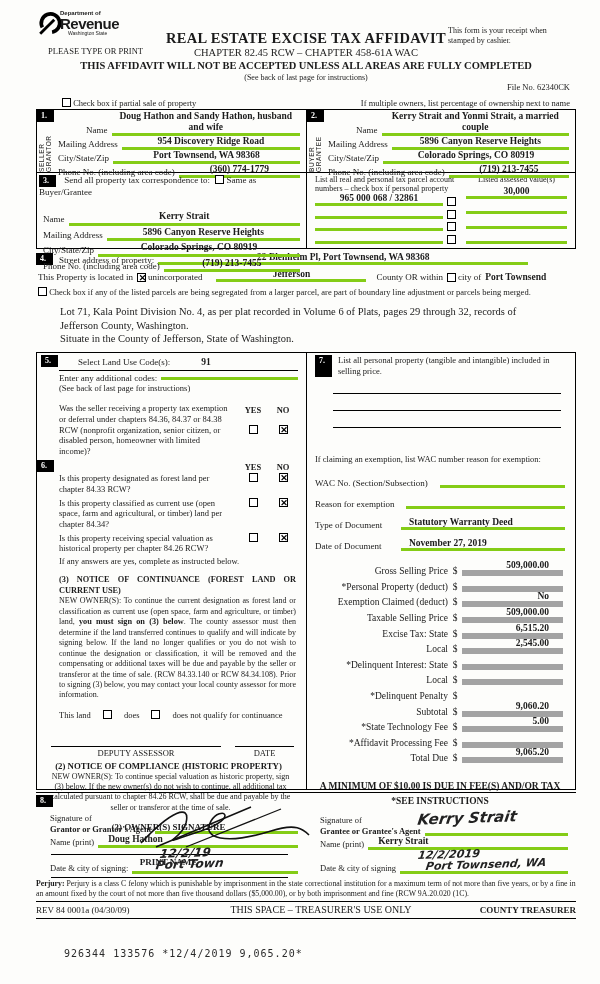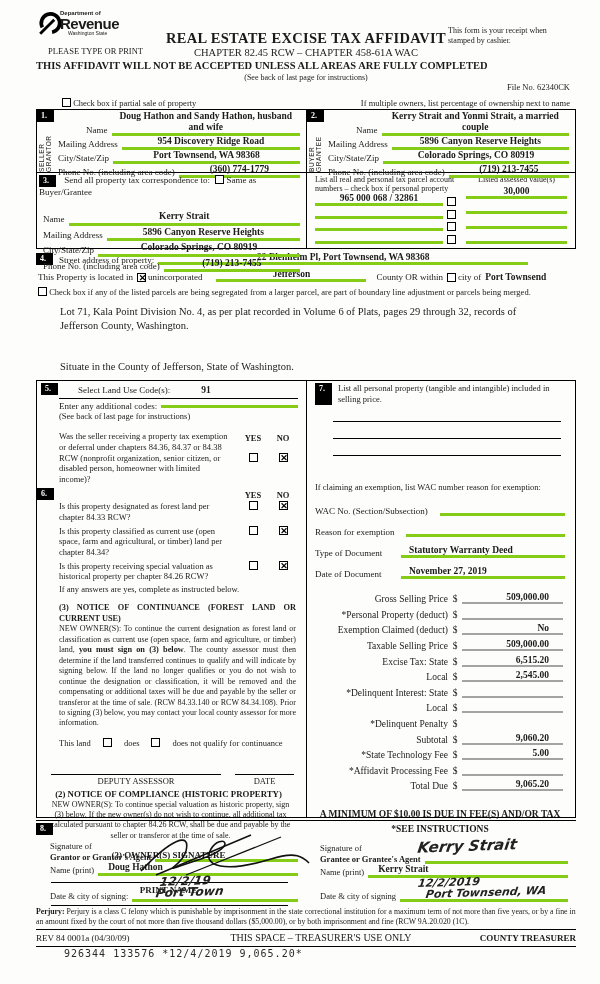--- a/index.html
+++ b/index.html
@@ -26,21 +26,21 @@
   .logo svg { width:26px; height:26px; }
   .logo-txt { margin-left:-4px; line-height:1; }
   .logo-dept { font-size:6px; font-weight:bold; font-family:"Liberation Sans",sans-serif; }
   .logo-name { font-size:15px; font-weight:bold; font-family:"Liberation Sans",sans-serif; letter-spacing:-0.5px; }
   .logo-state { font-size:5px; font-family:"Liberation Sans",sans-serif; margin-left:8px; }
   .please { position:absolute; left:12px; top:36px; font-size:8.5px; }
   .title  { position:absolute; left:0; right:0; top:20px; text-align:center;
             font-size:14.5px; font-weight:bold; letter-spacing:.3px; }
   .subtitle { position:absolute; left:0; right:0; top:37px; text-align:center; font-size:10.5px; }
   .receipt { position:absolute; right:18px; top:16px; width:110px; font-size:8px; line-height:1.25; }
-  .warning { position:absolute; left:0; right:0; top:50px; 
+  .warning { position:absolute; left:0; right:0; top:50px; text-align:center;
              font-size:10.5px; font-weight:bold; }
   .seeback { position:absolute; left:0; right:0; top:63px; text-align:center; font-size:8px; }
   .fileno  { position:absolute; right:6px; top:72px; font-size:8.5px; }
 
   .prehdr { display:flex; justify-content:space-between; font-size:8.5px; padding:0 6px 1px 26px; }
 
   
   .parties { display:flex; border:1px solid #000; height:64px; }
   .party { width:50%; position:relative; display:flex; }
   .party + .party { border-left:1px solid #000; }
@@ -69,21 +69,21 @@
   .assess-line { display:flex; align-items:flex-end; flex:1; }
   .assess-line .uline { flex:1; }
 
   
   .sec4 { padding-top:3px; }
   .sec4 .row1 { display:flex; align-items:flex-end; }
   .sec4 .row2 { margin:4px 0 0 2px; display:flex; align-items:flex-end; }
   .sec4 .chkline { margin:5px 0 0 2px; font-size:8.5px; }
   .legal-lab { margin:4px 0 0 2px; font-size:8.5px; }
   .legal-body { margin:8px 0 0 24px; font-size:10.5px; line-height:1.35; width:480px; }
-  .legal-sit  { margin:28px 0 8px 24px; font-size:10.5px; }
+  .legal-sit  { margin:0 0 8px 24px; font-size:10.5px; }
 
   
   .main { display:flex; border:1px solid #000; height:438px; }
   .mleft  { width:50%; padding:2px 8px 0 2px; position:relative; }
   .mright { width:50%; border-left:1px solid #000; padding:2px 10px 0 8px; position:relative; }
 
   .luc-row { display:flex; align-items:flex-end; padding-left:2px; }
   .luc-row .lab { margin-left:20px; }
   .luc-hr { border-bottom:1px solid #000; margin:3px 0 2px 20px; }
   .addl { margin-left:20px; display:flex; align-items:center; }
@@ -116,21 +116,21 @@
   .pp-lab { display:flex; }
   .pp-lab .txt { margin-left:6px; font-size:8.5px; line-height:1.25; }
   .pp-line { border-bottom:1px solid #000; margin:16px 4px 0 18px; }
   .exempt-lab { margin-top:26px; font-size:8.5px; }
   .wac-row { display:flex; align-items:flex-end; margin-top:14px; }
   .doc-row { display:flex; align-items:flex-end; margin-top:8px; }
   .money { margin-top:10px; }
   .mrow { display:flex; align-items:flex-end; height:15.6px; }
   .mlab { width:133px; text-align:right; font-size:9.5px; white-space:nowrap; }
   .mdollar { width:14px; text-align:center; font-size:9.5px; }
-  .mline { flex:1; border-bottom:2px solid #a3a3a3; text-align:right; font-weight:bold;
+  .mline { flex:1; border-bottom:6px solid #a3a3a3; text-align:right; font-weight:bold;
            font-size:9.5px; padding-right:14px; margin-right:2px; }
   .minimum { text-align:center; font-weight:bold; font-size:9.5px; margin-top:16px; line-height:1.5; }
 
   
   .sec8 { border-top:1px solid #000; margin-top:2px; position:relative; padding-top:2px; }
   .certify { display:flex; align-items:center; }
   .certify .txt { flex:1; text-align:center; font-weight:bold; font-size:9px; }
   .sigs { display:flex; margin-top:6px; }
   .sigblk { width:50%; position:relative; padding:0 8px 0 14px; }
   .sb-row { display:flex; align-items:flex-end; line-height:10.5px; }

